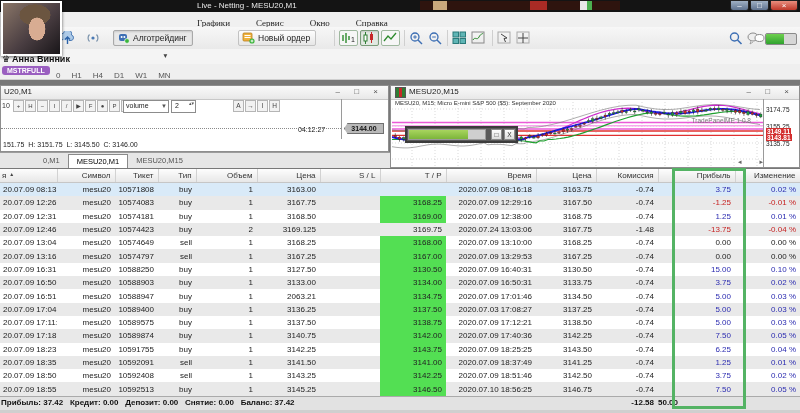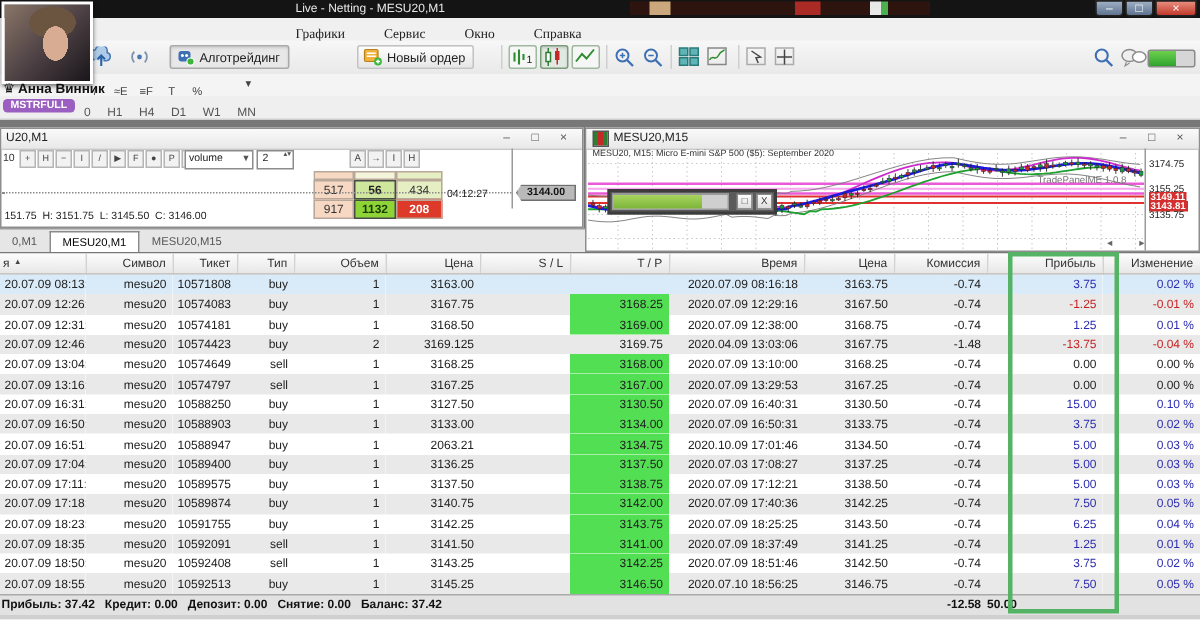--- a/index.html
+++ b/index.html
@@ -71,21 +71,21 @@
   .dm-red{background:#dd3a2a;width:31px;color:#fff;font-weight:bold;}
   #dom-time{position:absolute;left:297px;top:40px;font-size:7px;color:#111;}
   #lw-dotline{position:absolute;left:0;top:42px;width:340px;border-top:1px dotted #8a8a8a;}
   #lw-axis{position:absolute;left:340px;top:13px;width:48px;height:40px;border-left:1px solid #9a9a9a;}
   #lw-pricetag{position:absolute;left:343px;top:37px;width:40px;height:11px;background:#b9b9b9;border:1px solid #6f6f6f;
                box-sizing:border-box;font-size:7px;font-weight:bold;line-height:9px;text-align:center;color:#111;
                clip-path:polygon(0 50%,9% 0,100% 0,100% 100%,9% 100%);}
   #lw-ohlc{position:absolute;left:2px;top:55px;font-size:7px;color:#222;white-space:pre;}
   
   #tabs-row{left:0;top:152px;width:390px;height:16px;background:#e6e6e6;border-top:1px solid #9c9c9c;
-            box-sizing:border-box;z-index:2;font-size:7.5px;}
+            box-sizing:border-box;z-index:2;font-size:7.5px;padding-left:35px;}
   .tab{display:inline-block;height:14px;line-height:14px;padding:0 8px;color:#555;vertical-align:top;margin-top:1px;}
   .tab.active{background:#fff;border:1px solid #8a8a8a;border-bottom:none;color:#000;box-sizing:border-box;}
   
   #right-win{left:390px;top:85px;width:410px;height:83px;background:#fff;border:1px solid #8e8e8e;
              box-sizing:border-box;z-index:2;}
   #rw-icon{display:inline-block;width:9px;height:9px;margin:1px 3px 0 1px;vertical-align:top;
            background:linear-gradient(90deg,#2e7d32 33%,#c62828 33% 66%,#2e7d32 66%);border:1px solid #555;}
   #rw-plot{position:absolute;left:1px;top:13px;width:371px;height:68px;overflow:hidden;}
   #rw-desc{position:absolute;left:3px;top:1px;font-size:6px;color:#333;white-space:nowrap;z-index:3;}
   #rw-mark{position:absolute;right:12px;top:18px;font-size:6.5px;color:#777;z-index:3;}
@@ -262,21 +262,20 @@
         <ellipse cx="12.5" cy="7" rx="4.5" ry="3.5" fill="#fff" stroke="#8a8a8a"></ellipse>
         <path d="M4 10l-1 3 3-2" fill="#eee" stroke="#8a8a8a" stroke-width=".7"></path>
       </svg>
   </span>
   <div id="conn-bar">
       <div id="conn-fill"></div>
     </div>
 </div>
 
 <div class="abs" id="toolbar2">
-  <div id="tools-row2"><span class="twbtn">/</span><span class="twbtn">≈E</span><span class="twbtn">≡F</span><span class="twbtn">T</span><span class="twbtn">%</span></div>
   <span class="twbtn abs" style="left:160px;top:1px;">▾</span>
 </div>
 
 <div class="abs" id="toolbar3">
   <div id="tf-items"><span class="tf">0</span><span class="tf">H1</span><span class="tf">H4</span><span class="tf">D1</span><span class="tf">W1</span><span class="tf">MN</span></div>
 </div>
 
 <div class="abs" id="mdi-bg"></div>
 
 <div class="abs" id="left-win">
@@ -293,37 +292,20 @@
     <span id="lw-tools"><span class="twbtn">+</span><span class="twbtn">H</span><span class="twbtn">−</span><span class="twbtn">I</span><span class="twbtn">/</span><span class="twbtn">▶</span><span class="twbtn">F</span><span class="twbtn">●</span><span class="twbtn">P</span><span class="twbtn">▲</span><span class="twbtn">◄</span></span>
     <span id="vol-select">
       <span>volume</span>
       <span class="dd">▼</span>
     </span>
     <span id="spinner">
       <span>2</span>
       <span class="ud">▴▾</span>
     </span>
     <span id="dom-btns"><span class="twbtn">A</span><span class="twbtn">→</span><span class="twbtn">I</span><span class="twbtn">H</span></span>
-  </div>
-  <div id="dom">
-    <div class="dom-row dom-part">
-      <span class="dom-cell dm-s"></span>
-      <span class="dom-cell" style="width:28px;background:#f4f4da;"></span>
-      <span class="dom-cell dm-pg"></span>
-    </div>
-    <div id="dom-row-1" class="dom-row">
-        <span class="dom-cell dm-s">517</span>
-        <span class="dom-cell dm-gsel">56</span>
-        <span class="dom-cell dm-pg">434</span>
-      </div>
-    <div id="dom-row-2" class="dom-row">
-        <span class="dom-cell dm-s">917</span>
-        <span class="dom-cell dm-gbright">1132</span>
-        <span class="dom-cell dm-red">208</span>
-      </div>
   </div>
   <div id="dom-time">04:12:27</div>
   <div id="lw-dotline"></div>
   <div id="lw-axis"></div>
   <div id="lw-pricetag">3144.00</div>
   <div id="lw-ohlc">151.75  H: 3151.75  L: 3145.50  C: 3146.00</div>
 </div>
 
 <div class="abs" id="right-win">
   <div class="cw-title">
@@ -647,21 +629,21 @@
         </tr>
         <tr class="alt">
           <td class="l">20.07.09 12:46:..</td>
           <td>mesu20</td>
           <td>10574423</td>
           <td>buy</td>
           <td>2</td>
           <td>3169.125</td>
           <td></td>
           <td>3169.75</td>
-          <td>2020.04.09 13:03:06</td>
+          <td>2020.07.24 13:03:06</td>
           <td>3167.75</td>
           <td>-1.48</td>
           <td class="neg">-13.75</td>
           <td class="neg">-0.04 %</td>
         </tr>
         <tr class="">
           <td class="l">20.07.09 13:04:..</td>
           <td>mesu20</td>
           <td>10574649</td>
           <td>sell</td>
@@ -722,21 +704,21 @@
         </tr>
         <tr class="">
           <td class="l">20.07.09 16:51:..</td>
           <td>mesu20</td>
           <td>10588947</td>
           <td>buy</td>
           <td>1</td>
           <td>2063.21</td>
           <td></td>
           <td class="tpg">3134.75</td>
-          <td>2020.10.09 17:01:46</td>
+          <td>2020.07.09 17:01:46</td>
           <td>3134.50</td>
           <td>-0.74</td>
           <td class="pos">5.00</td>
           <td class="pos">0.03 %</td>
         </tr>
         <tr class="alt">
           <td class="l">20.07.09 17:04:..</td>
           <td>mesu20</td>
           <td>10589400</td>
           <td>buy</td>

